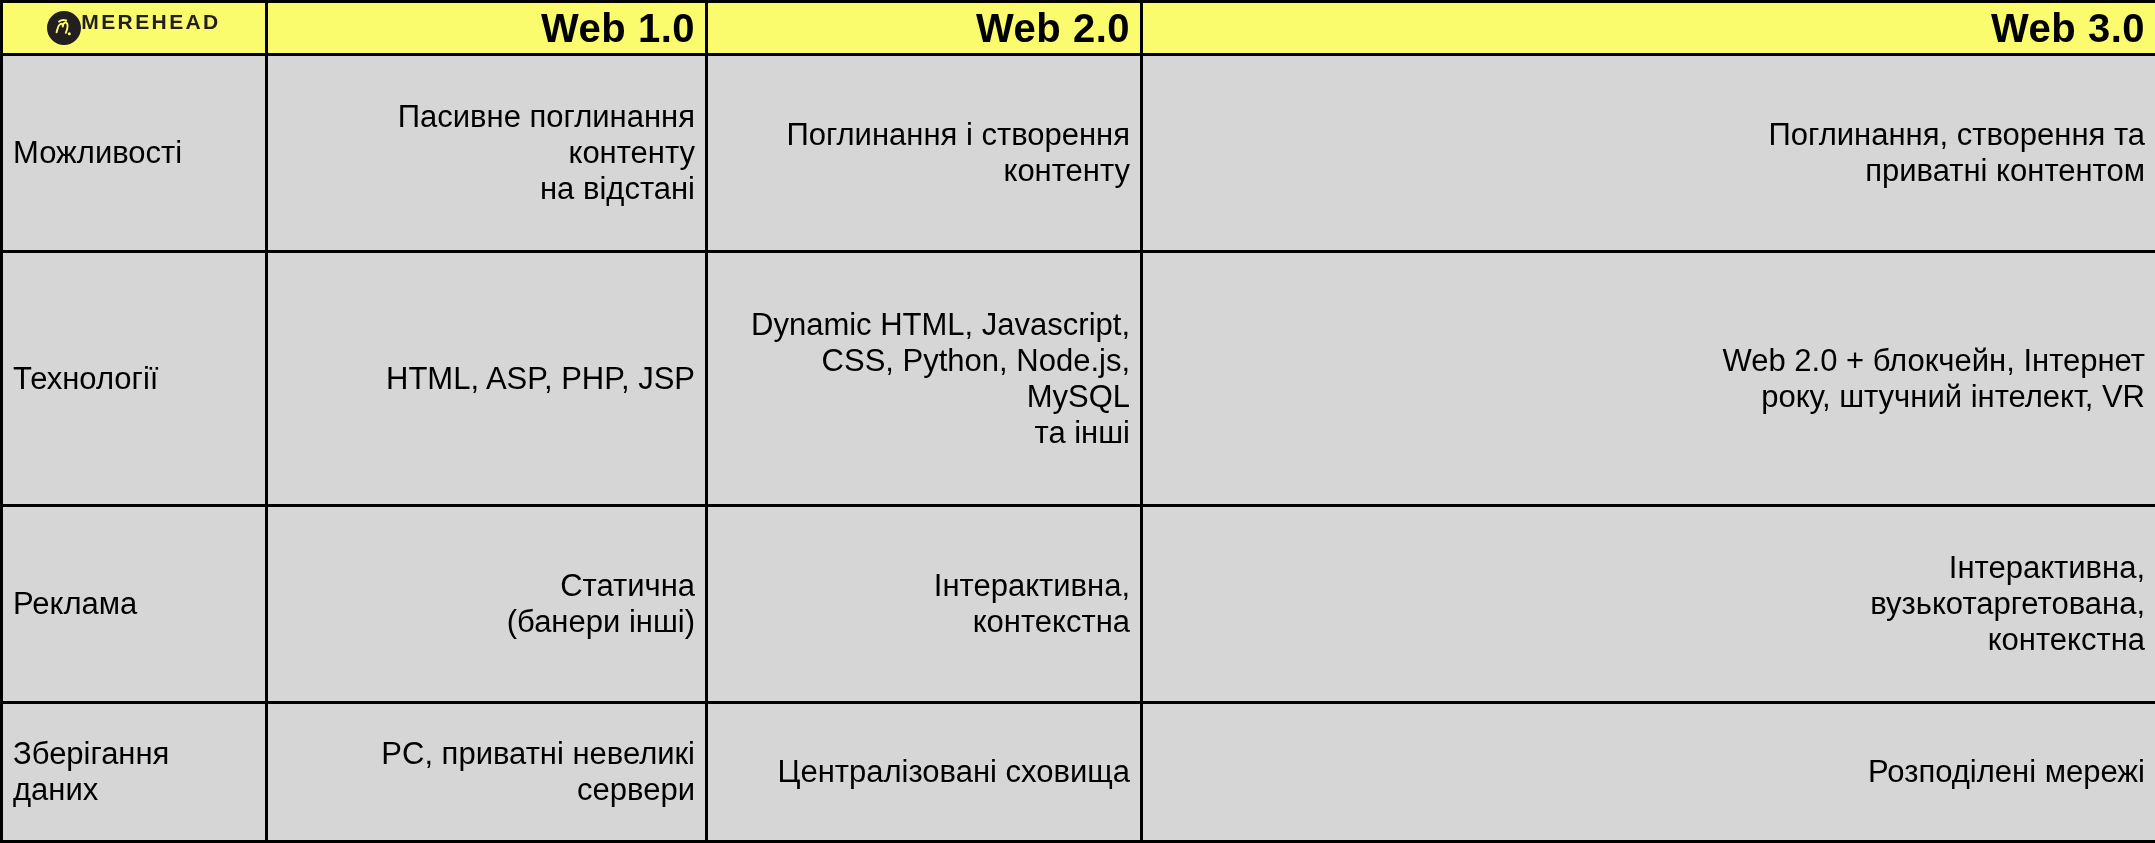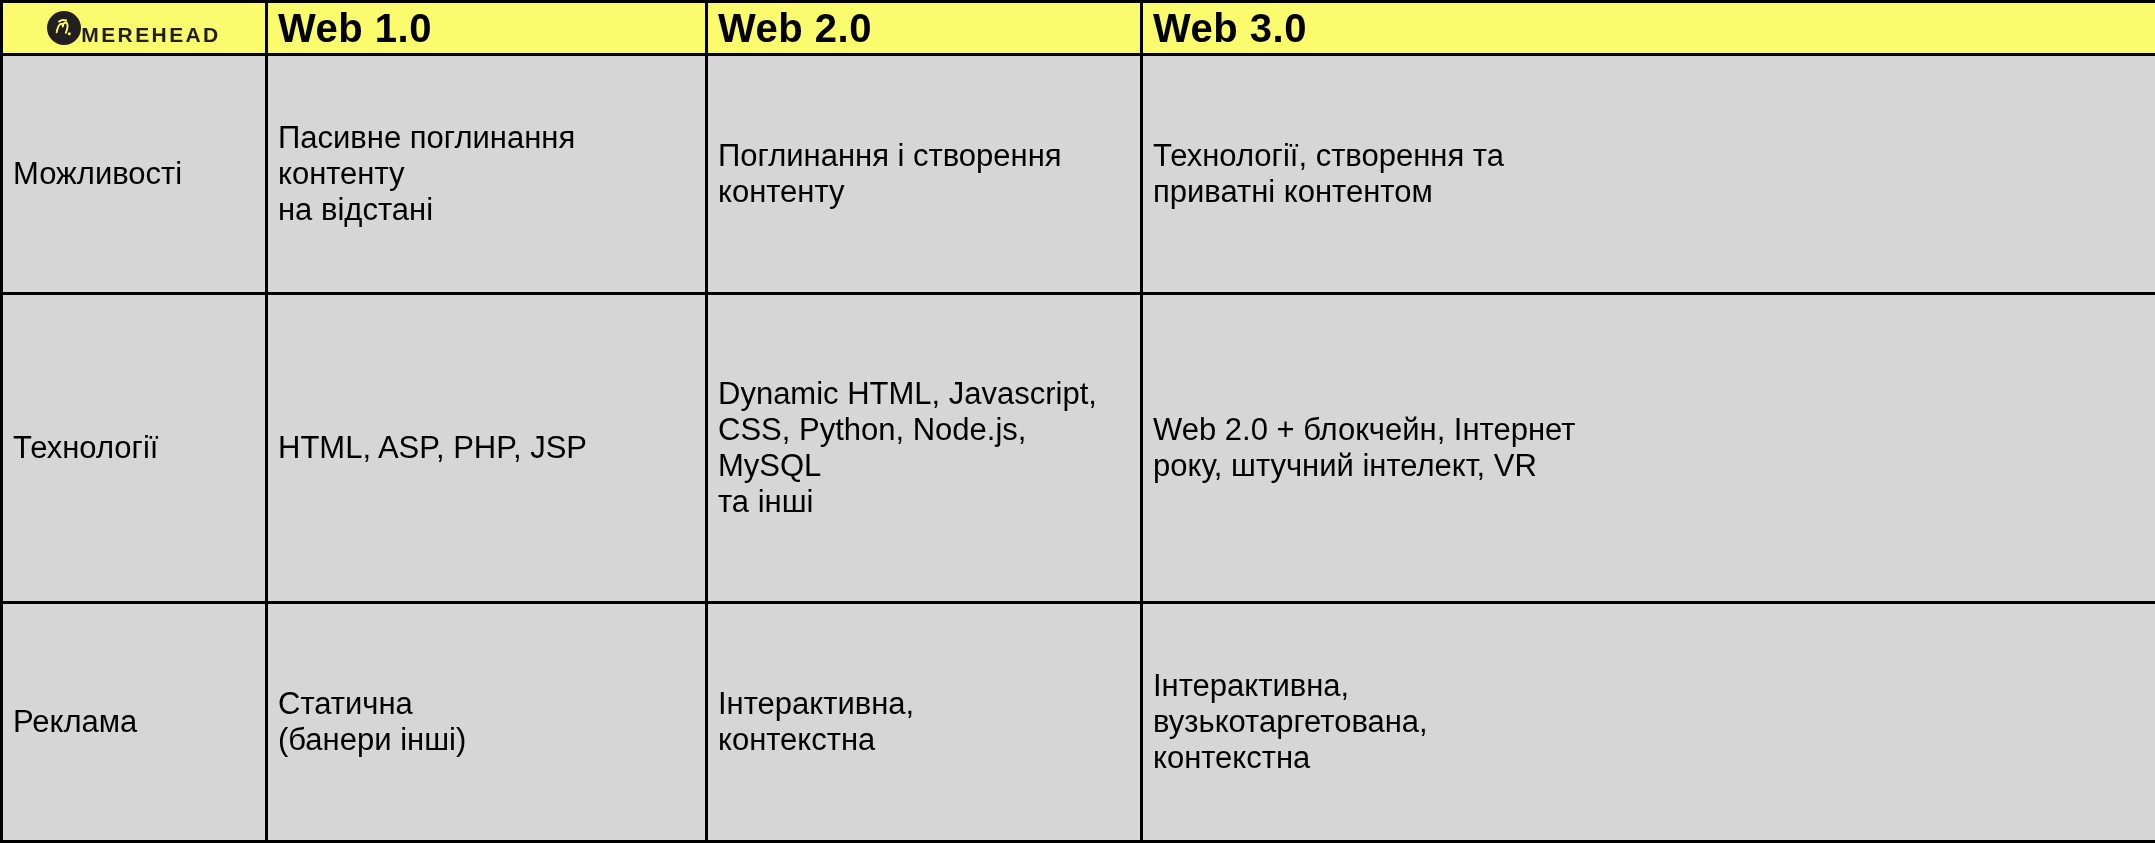--- a/index.html
+++ b/index.html
@@ -22,38 +22,38 @@
 
   #table-root td, #table-root th{
     border:3px solid #000;
     background:#d6d6d6;
     color:#000;
     font-weight:400;
     font-size:31px;
     line-height:1.16;
     padding:6px 10px;
     vertical-align:middle;
-    text-align:left;
+    text-align:right;
     box-sizing:border-box;
   }
   
   .hdr-cell{
     background:#fbfb6e !important;
     font-weight:bold !important;
     font-size:40px !important;
     letter-spacing:.5px;
     padding:2px 10px !important;
   }
   .hdr-logo-cell{
     background:#fbfb6e !important;
     text-align:center !important;
     padding:0 !important;
   }
   .logo-wrap{
-    display:flex;align-items:flex-end;justify-content:center;
+    display:flex;align-items:flex-start;justify-content:center;
   }
   .logo-badge{
     width:34px;height:34px;border-radius:50%;
     background:#231f20;
     display:flex;align-items:center;justify-content:center;
     flex:0 0 auto;
   }
   .logo-badge svg{display:block;}
   .logo-word{
     font-size:21px;font-weight:bold;letter-spacing:2.4px;
@@ -102,21 +102,21 @@
       <td class="rowlabel">Можливості</td>
       <td>
         <span class="cellline">Пасивне поглинання контенту</span>
         <span class="cellline">на відстані</span>
       </td>
       <td>
         <span class="cellline">Поглинання і створення</span>
         <span class="cellline">контенту</span>
       </td>
       <td>
-        <span class="cellline">Технології, створення та</span>
+        <span class="cellline">Поглинання, створення та</span>
         <span class="cellline">приватні контентом</span>
       </td>
     </tr>
 
     <tr>
       <td class="rowlabel">Технології</td>
       <td>
         <span class="cellline">HTML, ASP, PHP, JSP</span>
       </td>
       <td>
@@ -142,15 +142,28 @@
         <span class="cellline">контекстна</span>
       </td>
       <td>
         <span class="cellline">Інтерактивна,</span>
         <span class="cellline">вузькотаргетована,</span>
         <span class="cellline">контекстна</span>
       </td>
     </tr>
 
 
+    <tr>
+      <td class="rowlabel">Зберігання даних</td>
+      <td>
+        <span class="cellline">PC, приватні невеликі</span>
+        <span class="cellline">сервери</span>
+      </td>
+      <td>
+        <span class="cellline">Централізовані сховища</span>
+      </td>
+      <td>
+        <span class="cellline">Розподілені мережі</span>
+      </td>
+    </tr>
 
   </tbody>
 </table>
 
 </body></html>

